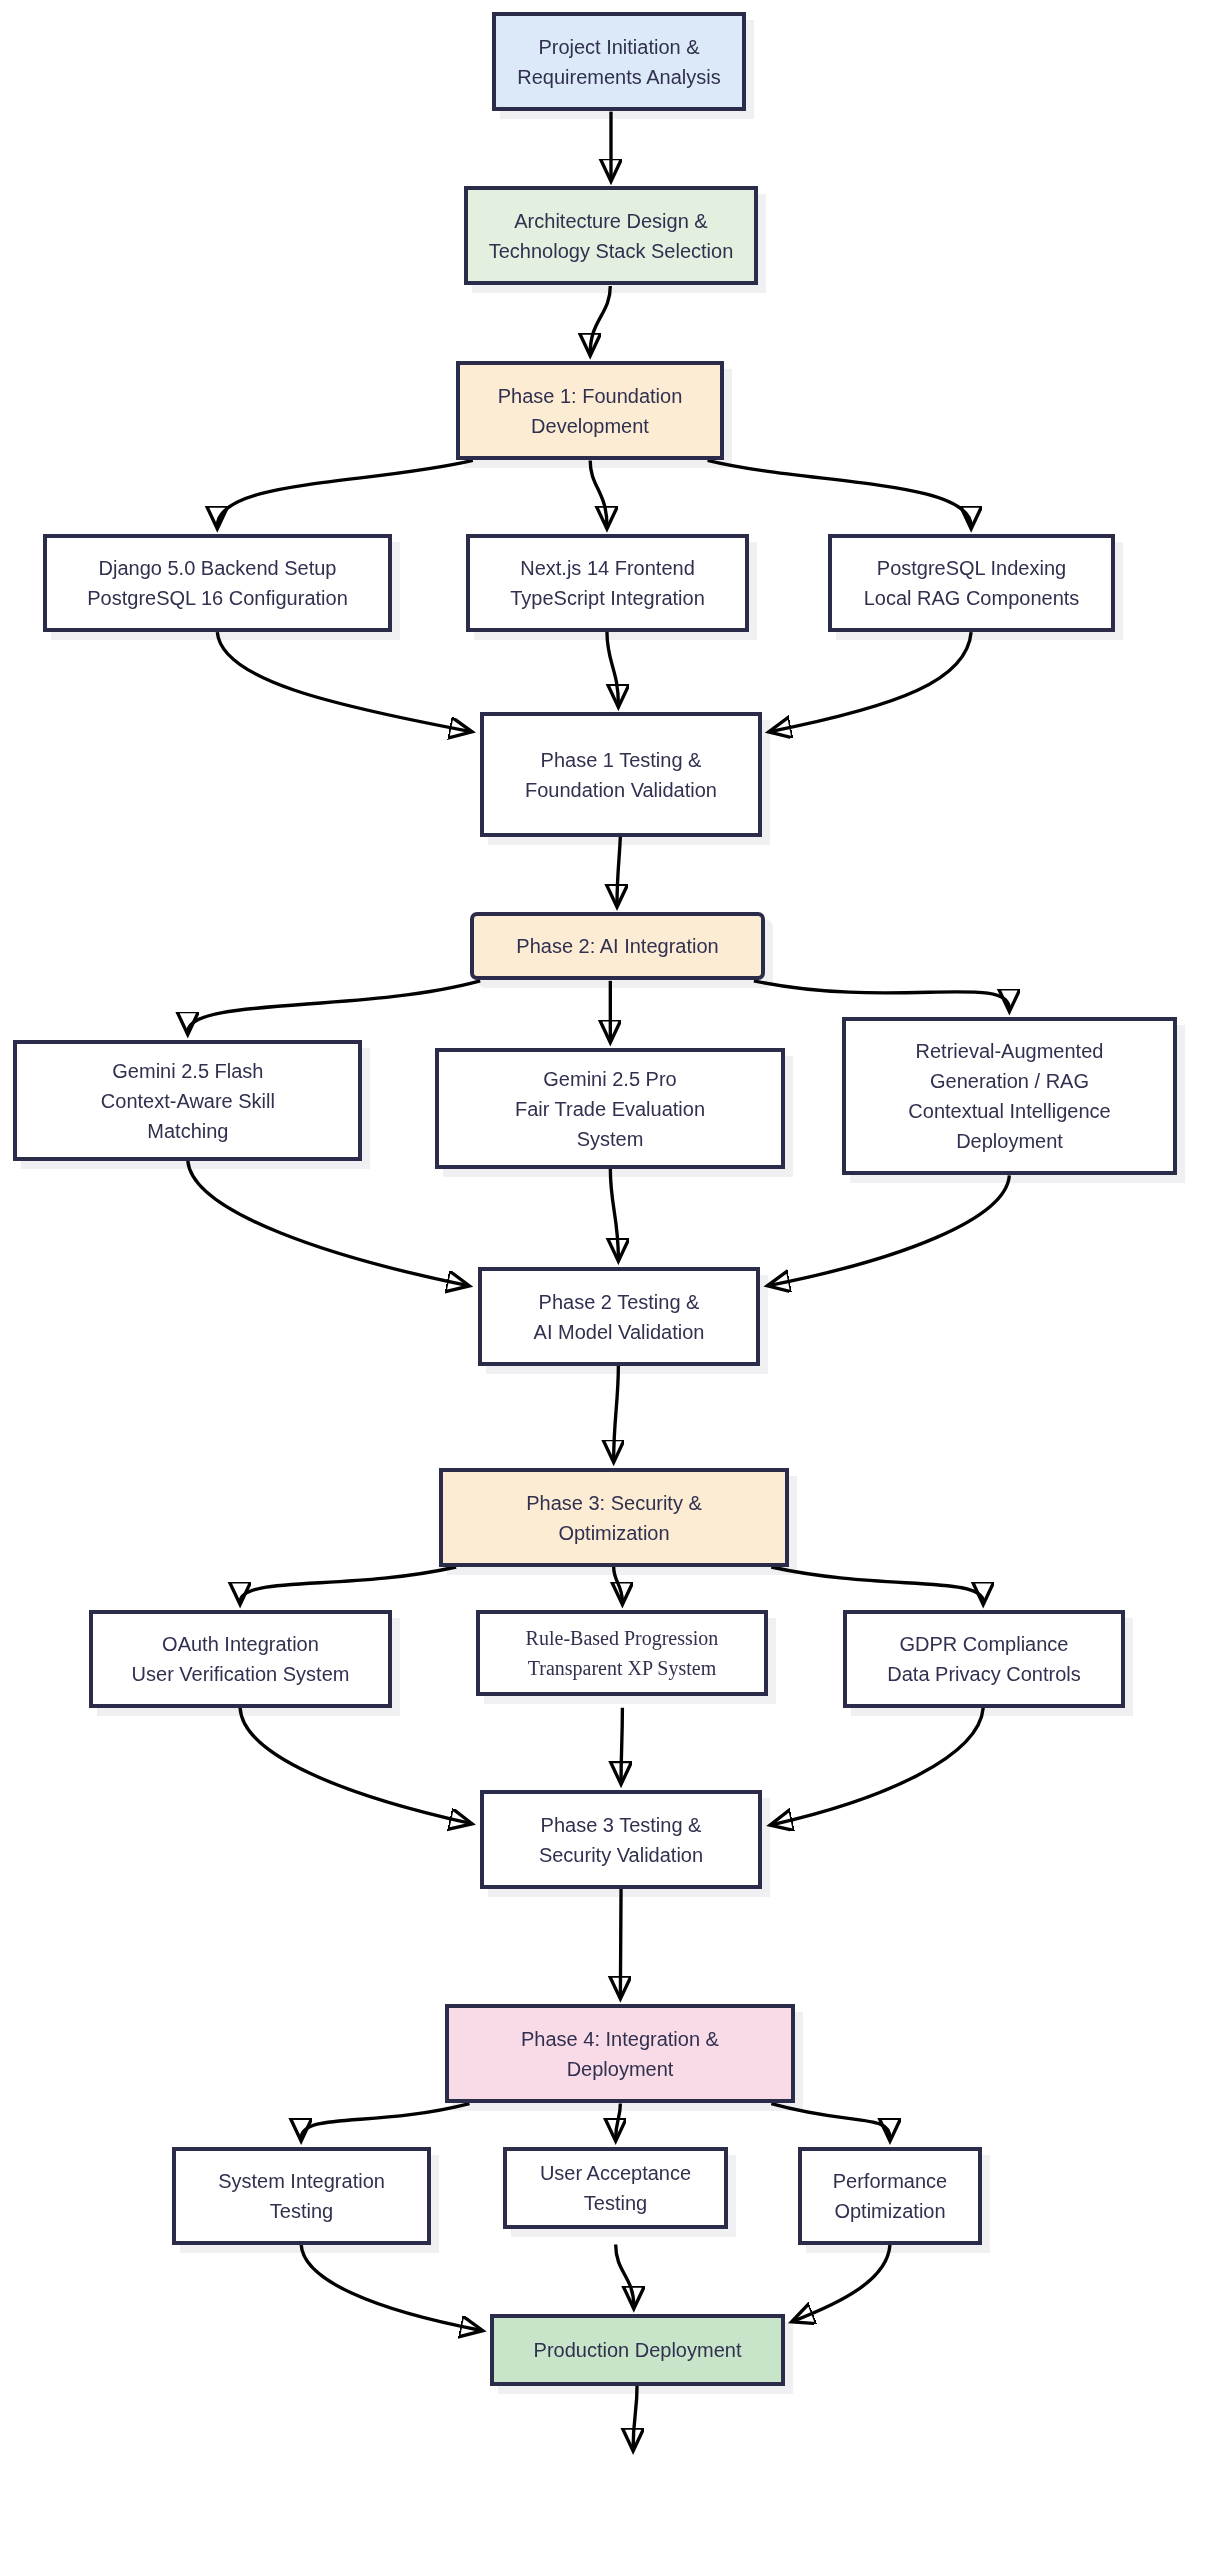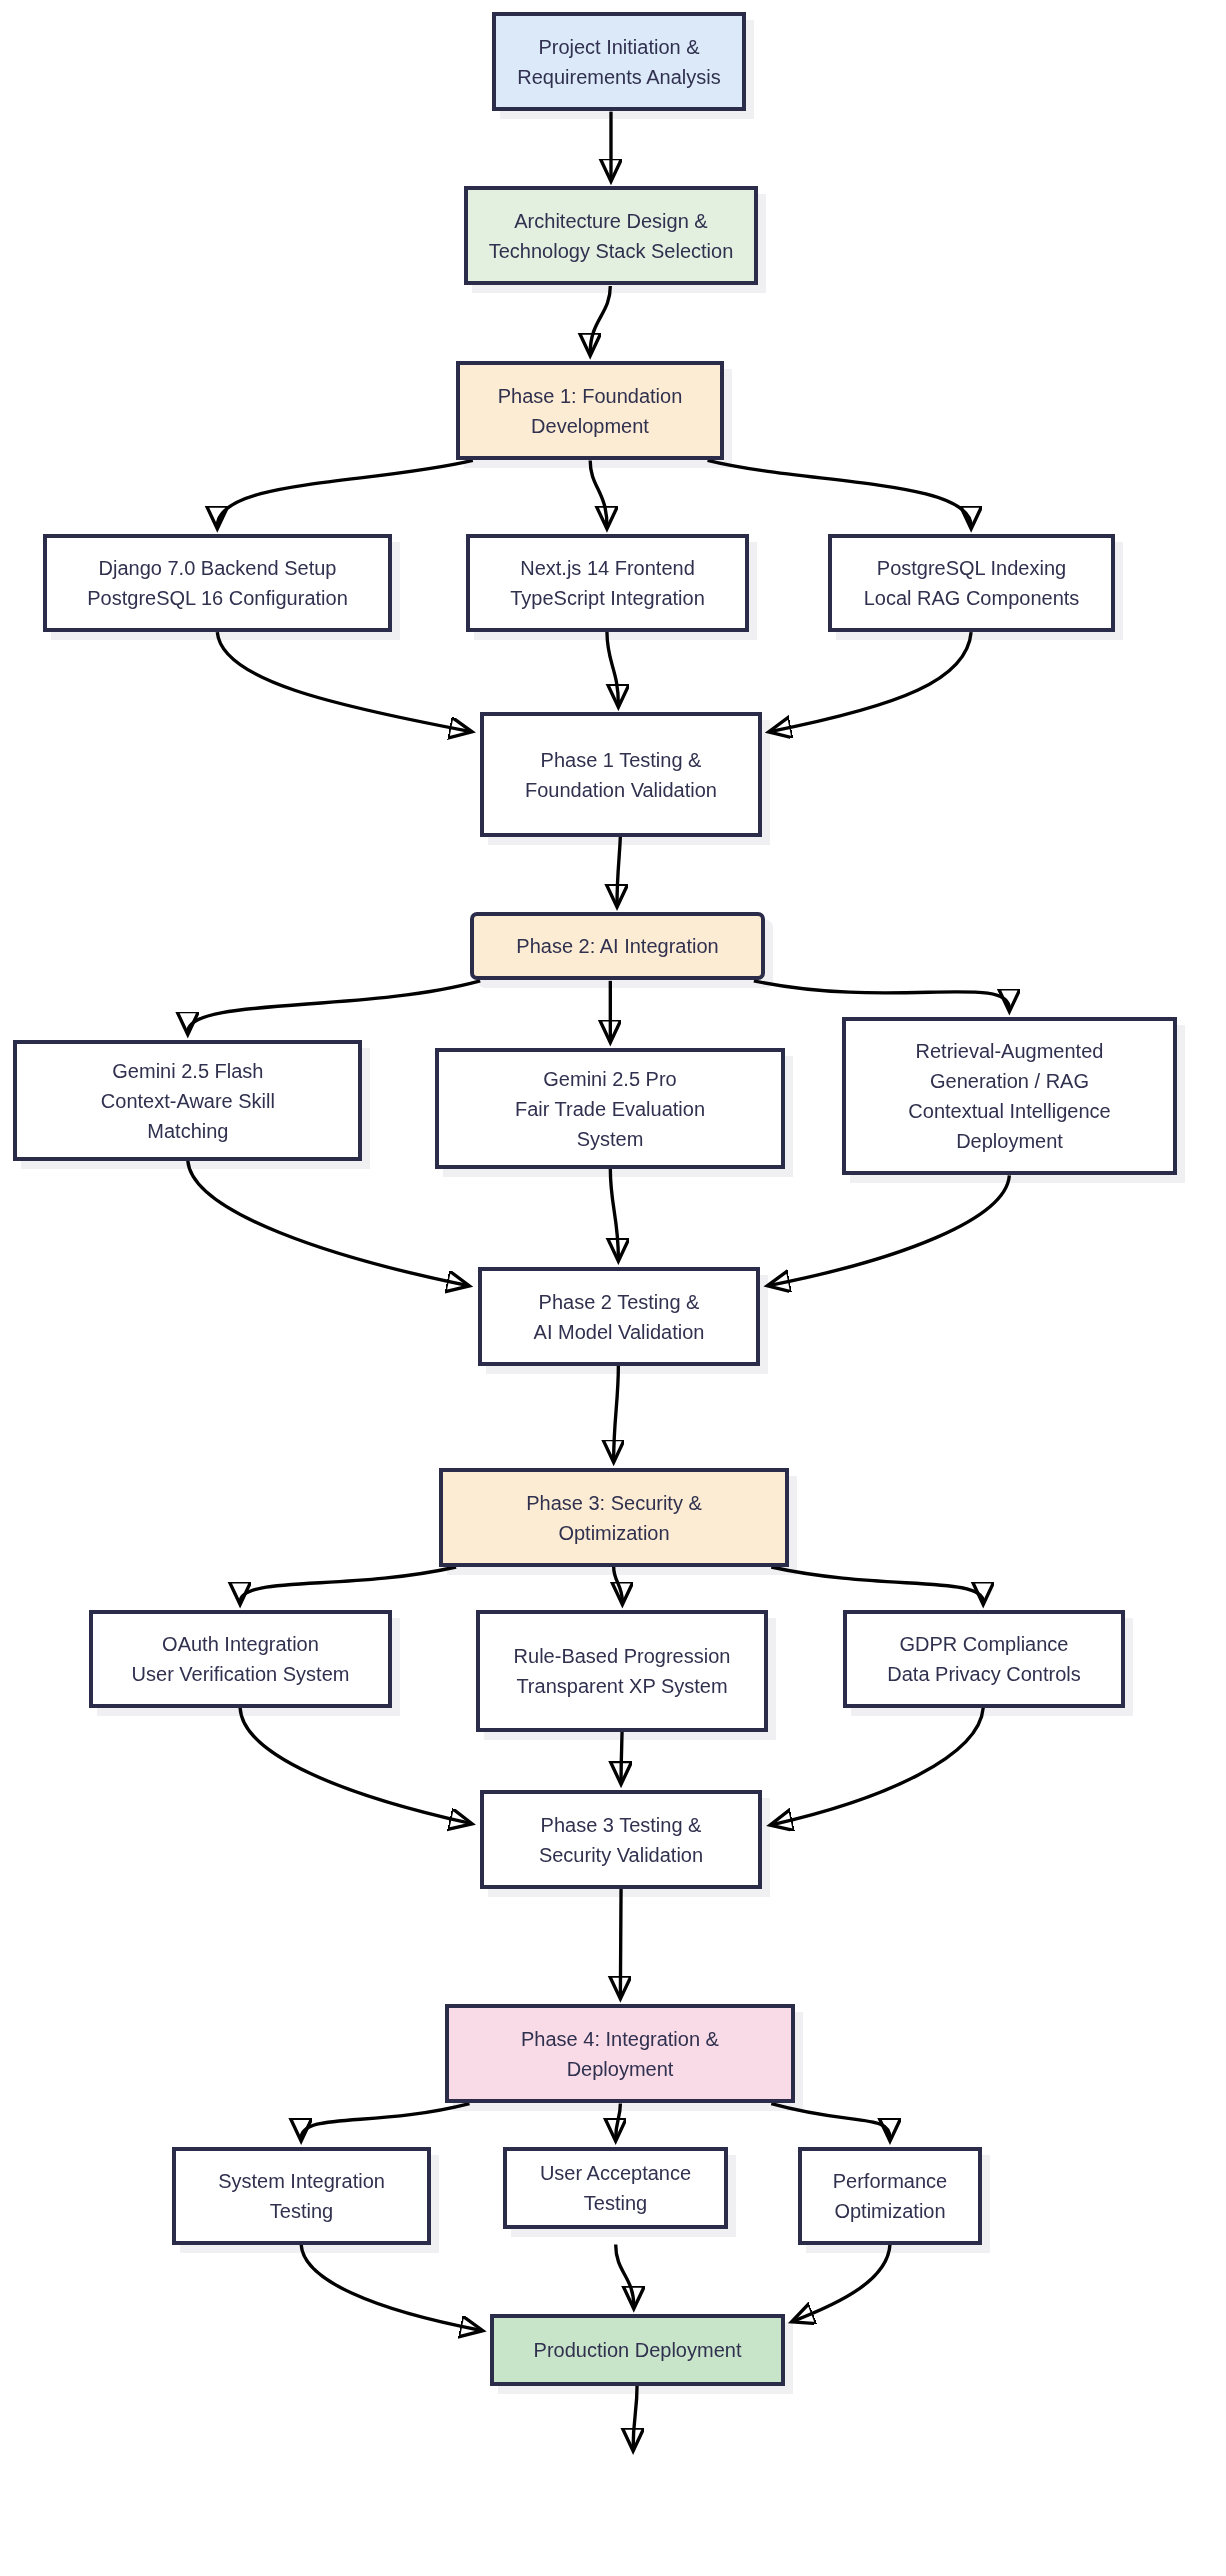--- a/index.html
+++ b/index.html
@@ -86,21 +86,21 @@
     <path d="M 1327 3346 C 1324 3398, 1256 3432, 1184 3460" marker-end="url(#arrow)"></path>
     <path d="M 950 3552 C 950 3598, 944 3604, 944 3650" marker-end="url(#arrow)"></path>
   </svg>
 
   <div class="node" style="left: 492px; top: 12px; width: 254px; height: 99px; background-color: rgb(219, 233, 248);">Project Initiation &amp;
 Requirements Analysis</div>
   <div class="node" style="left: 464px; top: 186px; width: 294px; height: 99px; background-color: rgb(227, 239, 223);">Architecture Design &amp;
 Technology Stack Selection</div>
   <div class="node" style="left: 456px; top: 361px; width: 268px; height: 99px; background-color: rgb(252, 236, 211);">Phase 1: Foundation
 Development</div>
-  <div class="node" style="left: 43px; top: 534px; width: 349px; height: 98px; background-color: rgb(255, 255, 255);">Django 7.0 Backend Setup
+  <div class="node" style="left: 43px; top: 534px; width: 349px; height: 98px; background-color: rgb(255, 255, 255);">Django 5.0 Backend Setup
 PostgreSQL 16 Configuration</div>
   <div class="node" style="left: 466px; top: 534px; width: 283px; height: 98px; background-color: rgb(255, 255, 255);">Next.js 14 Frontend
 TypeScript Integration</div>
   <div class="node" style="left: 828px; top: 534px; width: 287px; height: 98px; background-color: rgb(255, 255, 255);">PostgreSQL Indexing
 Local RAG Components</div>
   <div class="node" style="left: 480px; top: 712px; width: 282px; height: 125px; background-color: rgb(255, 255, 255);">Phase 1 Testing &amp;
 Foundation Validation</div>
   <div class="node" style="left: 470px; top: 912px; width: 295px; height: 68px; background-color: rgb(252, 236, 211); border-radius: 7px;">Phase 2: AI Integration</div>
   <div class="node" style="left: 13.4px; top: 1040px; width: 349px; height: 121px; background-color: rgb(255, 255, 255);">Gemini 2.5 Flash
 Context-Aware Skill
@@ -111,21 +111,21 @@
   <div class="node" style="left: 842px; top: 1017px; width: 335px; height: 158px; background-color: rgb(255, 255, 255);">Retrieval-Augmented
 Generation / RAG
 Contextual Intelligence
 Deployment</div>
   <div class="node" style="left: 478px; top: 1267px; width: 282px; height: 99px; background-color: rgb(255, 255, 255);">Phase 2 Testing &amp;
 AI Model Validation</div>
   <div class="node" style="left: 439px; top: 1468px; width: 350px; height: 99px; background-color: rgb(252, 236, 211);">Phase 3: Security &amp;
 Optimization</div>
   <div class="node" style="left: 89px; top: 1610px; width: 303px; height: 98px; background-color: rgb(255, 255, 255);">OAuth Integration
 User Verification System</div>
-  <div class="node" style="left: 476px; top: 1610px; width: 292px; height: 122px; background-color: rgb(255, 255, 255);">Rule-Based Progression
+  <div class="node" style="left: 476px; top: 1610px; width: 292px; height: 86px; background-color: rgb(255, 255, 255); font-family: Liberation Serif, serif;">Rule-Based Progression
 Transparent XP System</div>
   <div class="node" style="left: 843px; top: 1610px; width: 282px; height: 98px; background-color: rgb(255, 255, 255);">GDPR Compliance
 Data Privacy Controls</div>
   <div class="node" style="left: 480px; top: 1790px; width: 282px; height: 99px; background-color: rgb(255, 255, 255);">Phase 3 Testing &amp;
 Security Validation</div>
   <div class="node" style="left: 445px; top: 2004px; width: 350px; height: 99px; background-color: rgb(248, 219, 231);">Phase 4: Integration &amp;
 Deployment</div>
   <div class="node" style="left: 172px; top: 2147px; width: 259px; height: 98px; background-color: rgb(255, 255, 255);">System Integration
 Testing</div>
   <div class="node" style="left: 503px; top: 2147px; width: 225px; height: 82px; background-color: rgb(255, 255, 255);">User Acceptance

